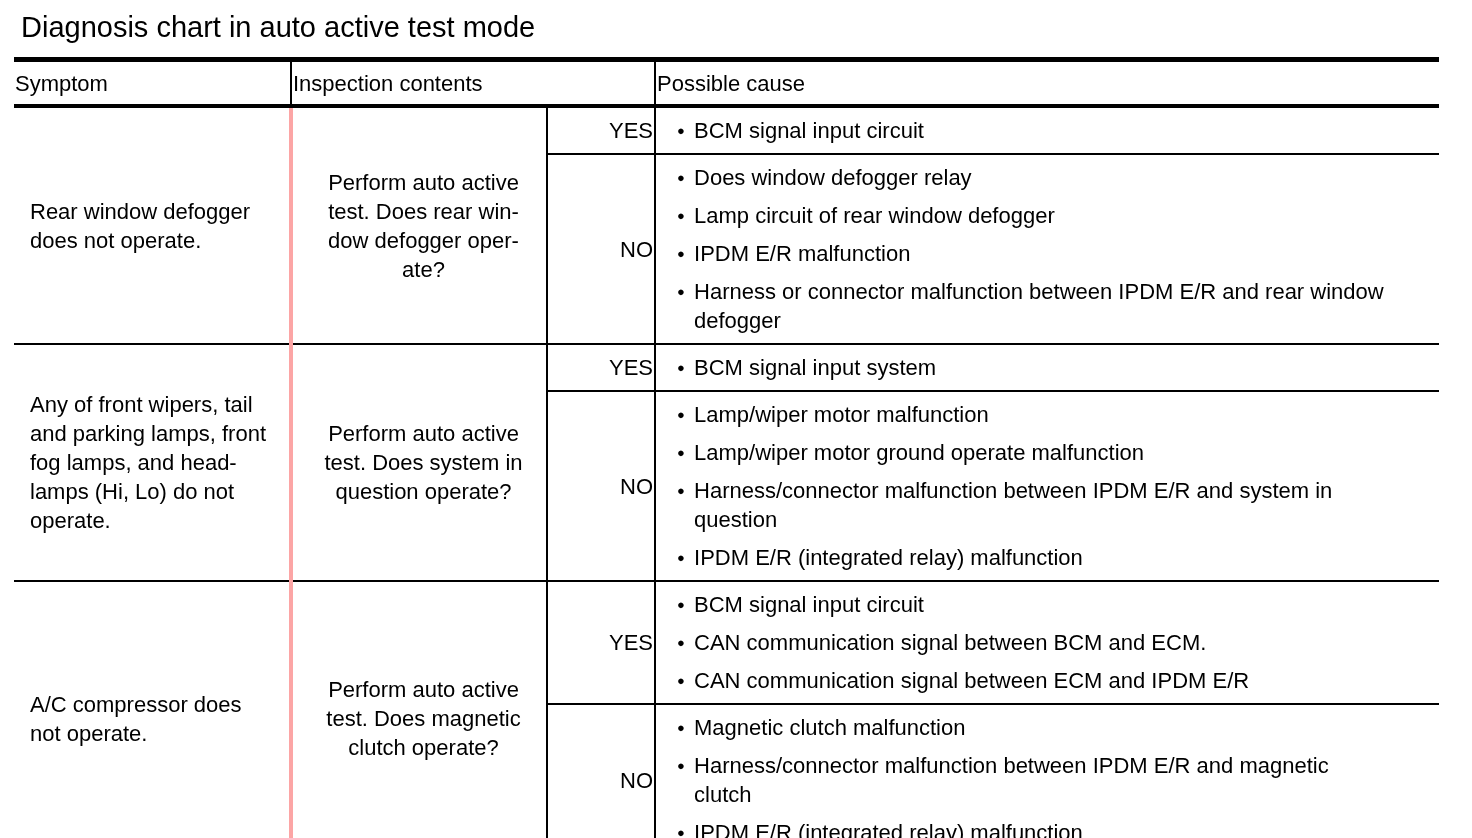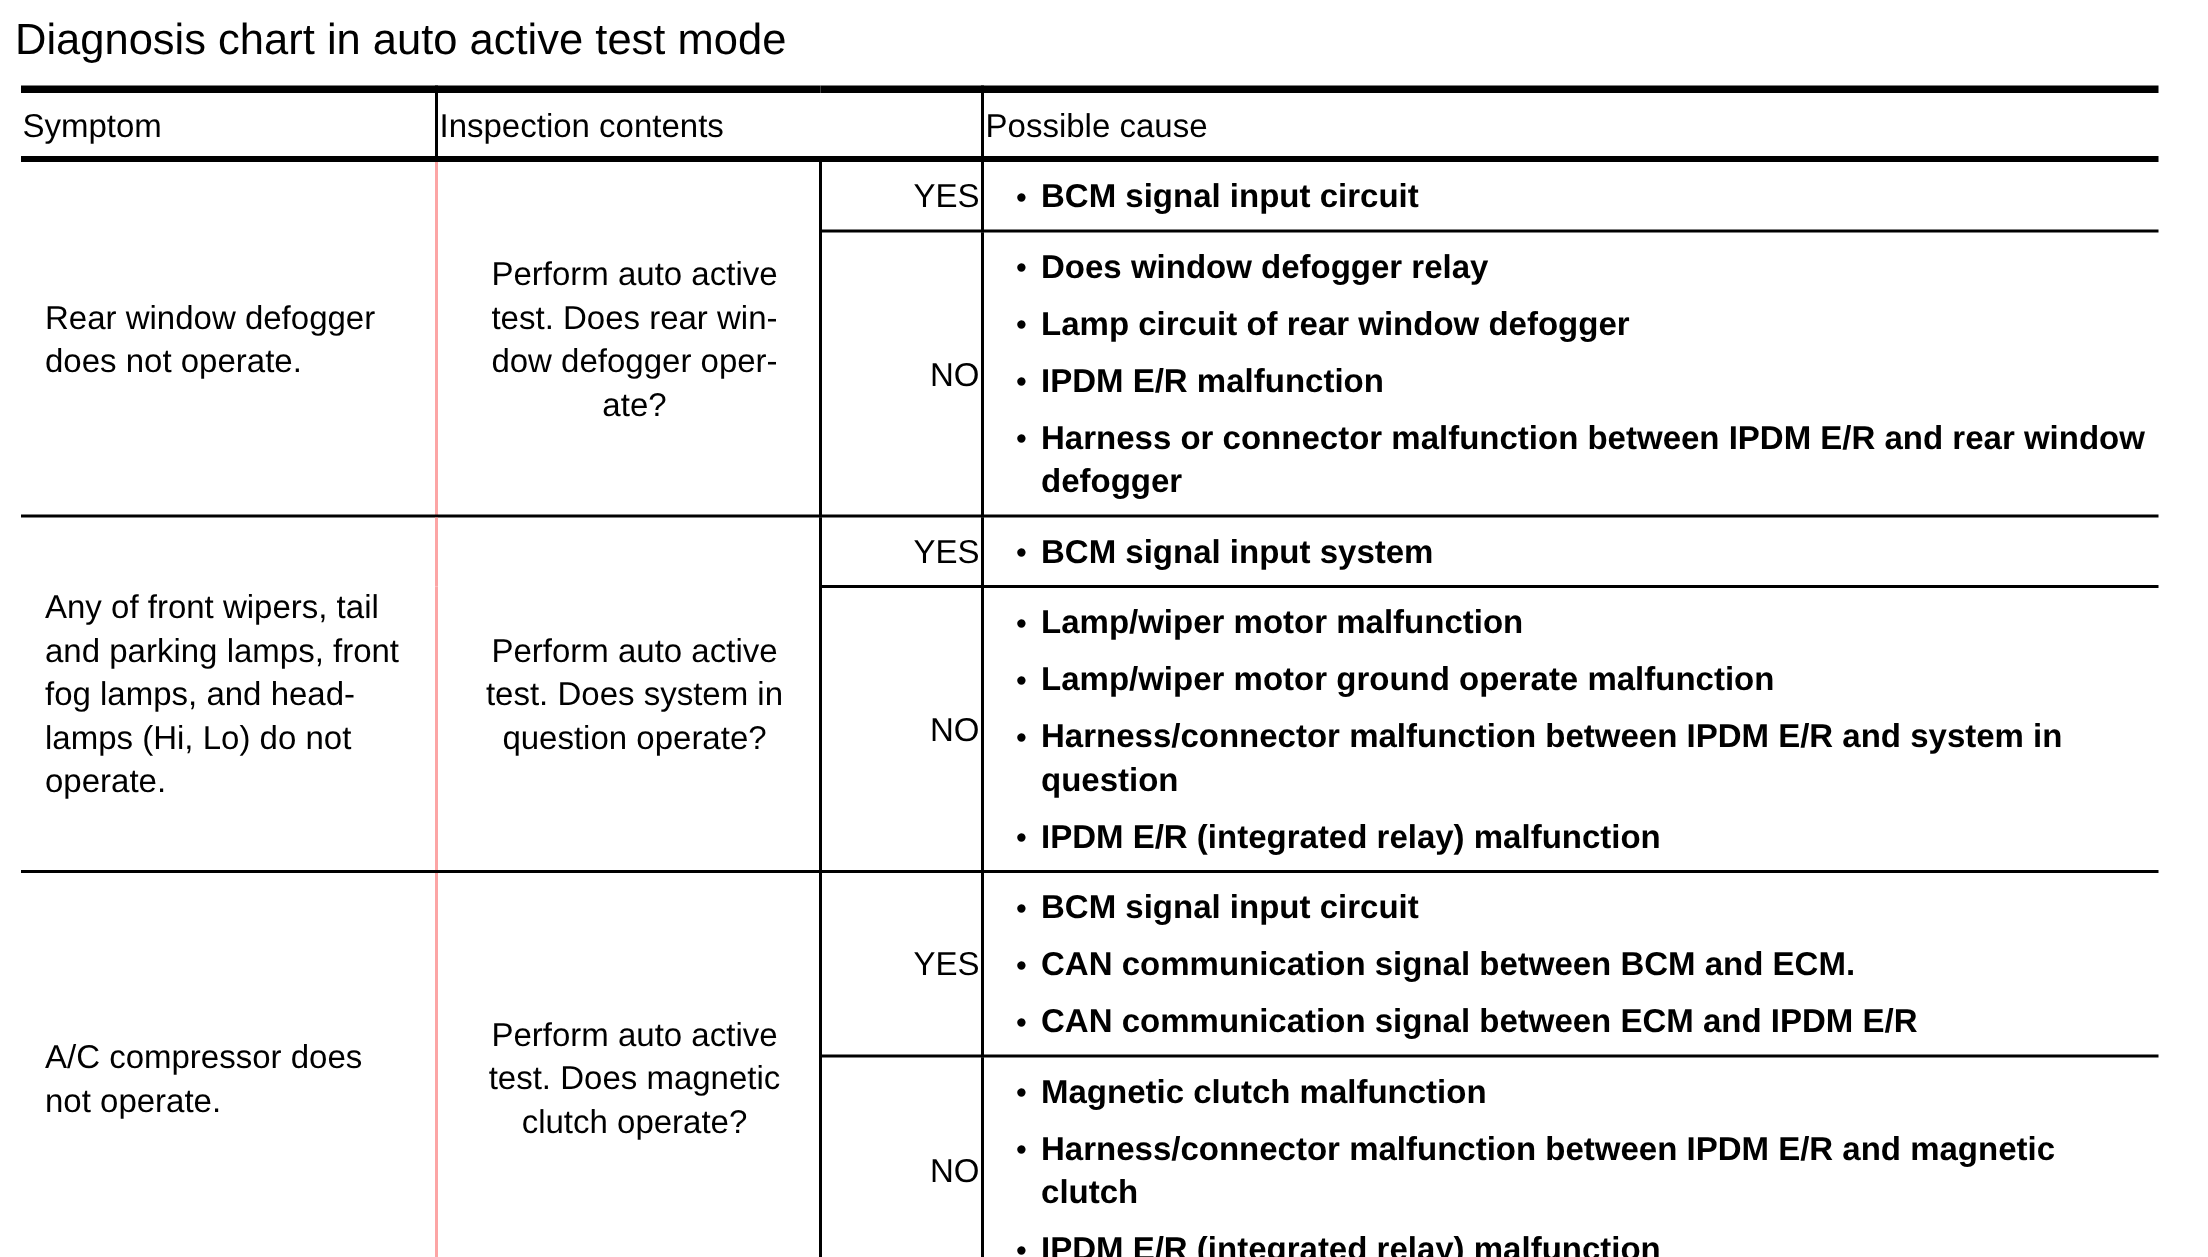--- a/index.html
+++ b/index.html
@@ -7,21 +7,21 @@
     position: relative;
     width: 1472px;
     height: 838px;
     background: #ffffff;
     color: #000000;
     font-family: "Liberation Sans", sans-serif;
     overflow: hidden;
   }
   .title {
     position: absolute;
-    left: 10px;
+    left: 21px;
     top: 10px;
     font-size: 29px;
     line-height: 34px;
     white-space: nowrap;
   }
   table.diag {
     position: absolute;
     left: 14px;
     top: 57px;
     width: 1425px;
@@ -41,21 +41,21 @@
   }
   table.diag td {
     vertical-align: middle;
     border-bottom: 2px solid #000;
   }
   .b-right { border-right: 2px solid #000; }
   .symptom-cell {
     white-space: pre-line;
     padding-left: 16px;
     padding-right: 18px;
-    border-right: 2px solid #fca5a5;
+    border-right: 4px solid #fca5a5;
   }
   .inspection-cell {
     white-space: pre-line;
     padding-left: 14px;
     padding-right: 6px;
     border-right: 2px solid #000;
     text-align: center;
   }
   .answer-cell {
     text-align: right;
@@ -69,21 +69,21 @@
     display: flex;
     flex-direction: column;
     row-gap: 9px;
   }
   li.cause-item { display: flex; align-items: flex-start; }
   .bullet-icon {
     flex: 0 0 17px;
     font-size: 13px;
     line-height: 29px;
   }
-  .cause-text { white-space: pre-line; font-weight: bold; }
+  .cause-text { white-space: pre-line; }
   tr.h-r1a { height: 44px; }
   tr.h-r1b { height: 189px; }
   tr.h-r2a { height: 44px; }
   tr.h-r2b { height: 179px; }
   tr.h-r3a { height: 114px; }
   tr.h-r3b { height: 148px; }
 </style>
 </head>
 <body>
 

